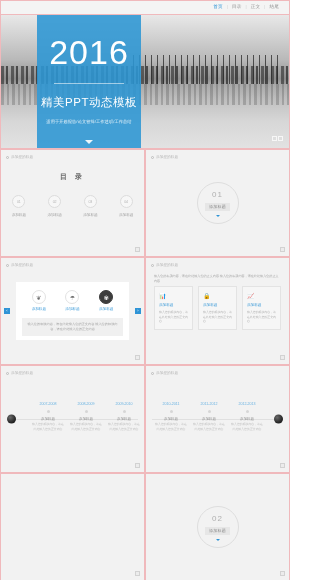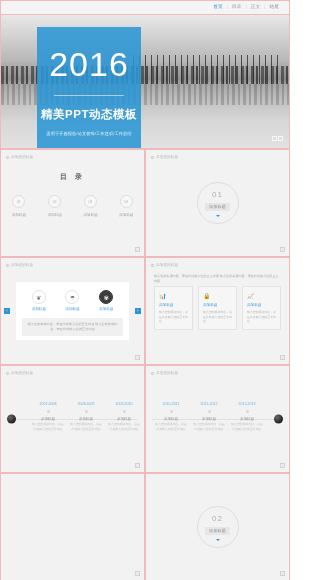--- a/index.html
+++ b/index.html
@@ -62,32 +62,32 @@
         rgba(170,170,170,.12) 8px, rgba(170,170,170,.12) 11px);
     opacity: .7;
   }
   .hero-masts {
     position: absolute; left: 46%; right: 2%; top: 30%; height: 22%;
     background: repeating-linear-gradient(90deg,
       rgba(40,40,40,.75) 0px, rgba(40,40,40,.75) 1px,
       rgba(0,0,0,0) 1px, rgba(0,0,0,0) 6px);
   }
   .hero-panel {
-    position: absolute; left: 36px; top: 12px; width: 104px; height: 134px;
+    position: absolute; left: 36px; top: 0; width: 104px; height: 134px;
     background: rgba(44,150,212,.88);
     display: flex; flex-direction: column; align-items: center;
   }
   .hero-year {
     margin-top: 20px;
     font-size: 34px; color: #ffffff; font-weight: 300; letter-spacing: 1px;
     line-height: 1;
   }
   .hero-rule { width: 70px; height: 1px; background: rgba(255,255,255,.55); margin-top: 14px; }
   .hero-title {
-    margin-top: 11px; font-size: 11.5px; color: #ffffff; font-weight: 700;
+    margin-top: 11px; font-size: 11.5px; color: #ffffff; font-weight: 400;
     letter-spacing: .5px; white-space: nowrap;
   }
   .hero-sub {
     margin-top: 9px; font-size: 4.2px; color: rgba(255,255,255,.9);
     letter-spacing: .1px; white-space: nowrap;
   }
   .hero-chevron {
     position: absolute; bottom: 5px; left: 50%; transform: translateX(-50%);
     width: 0; height: 0; border-left: 4px solid transparent;
     border-right: 4px solid transparent; border-top: 4px solid rgba(255,255,255,.9);

